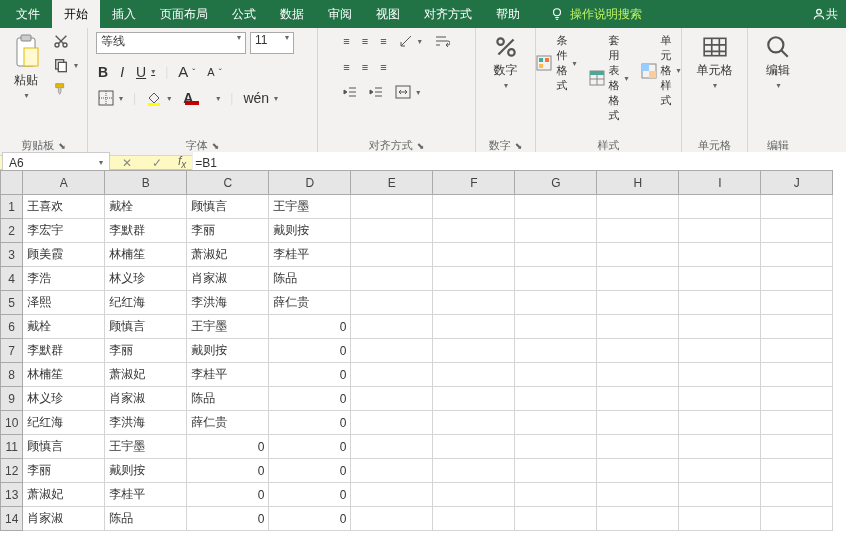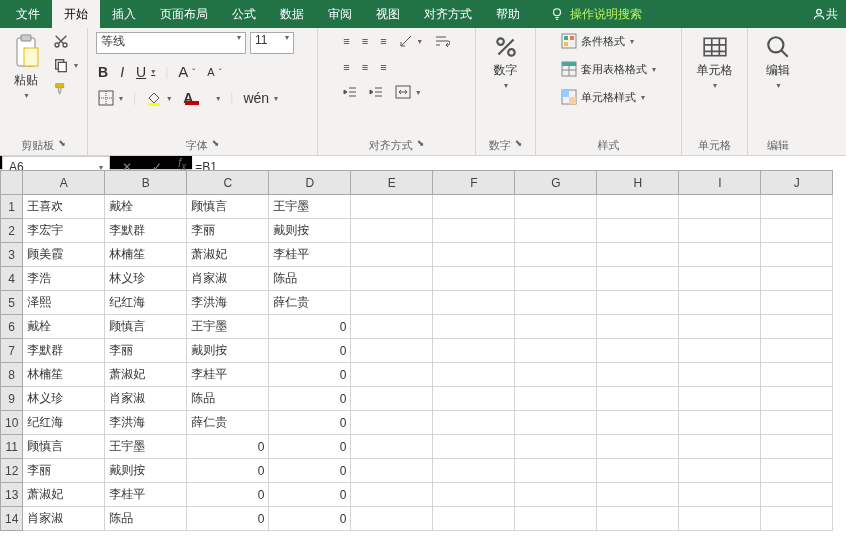--- a/index.html
+++ b/index.html
@@ -6,30 +6,30 @@
 body{font-family:"Microsoft YaHei","Segoe UI",sans-serif;font-size:12px;background:#fff;width:846px;height:550px;overflow:hidden;color:#333}
 .ribbon-tabs{background:#217346;height:28px;display:flex;align-items:center;padding-left:4px}
 .ribbon-tabs .tab{color:#fff;padding:0 12px;height:39px;display:flex;align-items:center;cursor:pointer;font-size:12px}
 .ribbon-tabs .tab.active{background:#f3f2f1;color:#000000}
 .ribbon-tabs .tell{display:flex;align-items:center;margin-left:18px;color:#bef264}
 .ribbon-tabs .tell svg{margin-right:6px}
 .ribbon-tabs .share{margin-left:auto;display:flex;align-items:center;color:#fff;padding:0 8px}
 .ribbon{background:#f3f2f1;height:128px;display:flex;border-bottom:1px solid #d6d6d6}
 .group{border-right:1px solid #d6d6d6;display:flex;flex-direction:column;align-items:center;justify-content:space-between;padding:4px 8px 2px}
 .group-body{display:flex;align-items:flex-start;gap:6px;flex:1}
-.group-label{font-size:11px;color:#666;display:flex;gap:4px;margin-top:2px}
+.group-label{font-size:11px;color:#666;display:flex;align-items:center;gap:4px;margin-top:2px}
 .group-label .dl{font-size:9px;color:#666;cursor:pointer}
 .bigbtn{display:flex;flex-direction:column;align-items:center;gap:2px;padding:2px 4px;cursor:pointer}
 .col{display:flex;flex-direction:column;gap:6px;justify-content:center}
 .smallbtn{display:flex;align-items:center;gap:4px;cursor:pointer;padding:1px 2px;font-size:11px}
 .ddarrow{font-size:8px;color:#666;margin-left:1px}
 .fontbox{display:flex;align-items:center;gap:4px}
 .fontsel{border:1px solid #aaa;background:#fff;height:22px;padding:0 4px;display:flex;align-items:flex-start;justify-content:space-between;font-size:12px}
 .btnrow{display:flex;gap:8px;align-items:center}
-.namebox{background:#000000;height:14px;display:flex;border-bottom:1px solid #ccc}
+.namebox{background:#fef9c3;height:14px;display:flex;align-items:center;border-bottom:1px solid #ccc}
 .namebox .nb{width:108px;border:1px solid #ccc;height:22px;margin:0 2px;display:flex;align-items:center;padding:0 6px;justify-content:space-between;background:#fff}
 .namebox .fxbtn{width:30px;height:22px;display:flex;align-items:center;justify-content:center;color:#888}
 .namebox .fx{font-style:italic;color:#666;padding:0 6px}
 .namebox .formula{flex:1;padding:0 2px;height:22px;display:flex;align-items:center;background:#fff;border-left:1px solid #eee}
 .grid{position:relative;height:calc(550px - 28px - 128px - 26px);overflow:hidden}
 table{border-collapse:collapse;table-layout:fixed}
 th,td{border:1px solid #d4d4d4;height:24px;font-size:12px;padding:0 4px;text-align:left;font-weight:normal}
 th.colh{background:#e6e6e6;text-align:center;height:22px;border:1px solid #aaa;color:#444}
 th.rowh{background:#e6e6e6;text-align:center;width:18px;border:1px solid #aaa;color:#444}
 td.num{text-align:right}
@@ -235,21 +235,21 @@
         <span class="ddarrow">▾</span>
       </div>
     </div>
     <div class="group-label">
         <span>数字</span>
         <span class="dl">⬊</span>
       </div>
   </div>
 
   <div class="group" style="width:146px">
-    <div class="group-body" style="flex-direction:column;gap:10px;align-items:flex-start">
+    <div class="group-body" style="flex-direction:row;gap:10px;align-items:flex-start">
       <div class="styles-item">
           <svg width="16" height="16" viewBox="0 0 16 16">
             <rect x="1" y="1" width="14" height="14" fill="none" stroke="#888"></rect>
             <rect x="3" y="3" width="4" height="4" fill="#4a9"></rect>
             <rect x="9" y="3" width="4" height="4" fill="#e74"></rect>
             <rect x="3" y="9" width="4" height="4" fill="#fb4"></rect>
           </svg>
           <span>条件格式</span>
           <span class="ddarrow">▾</span>
         </div>

